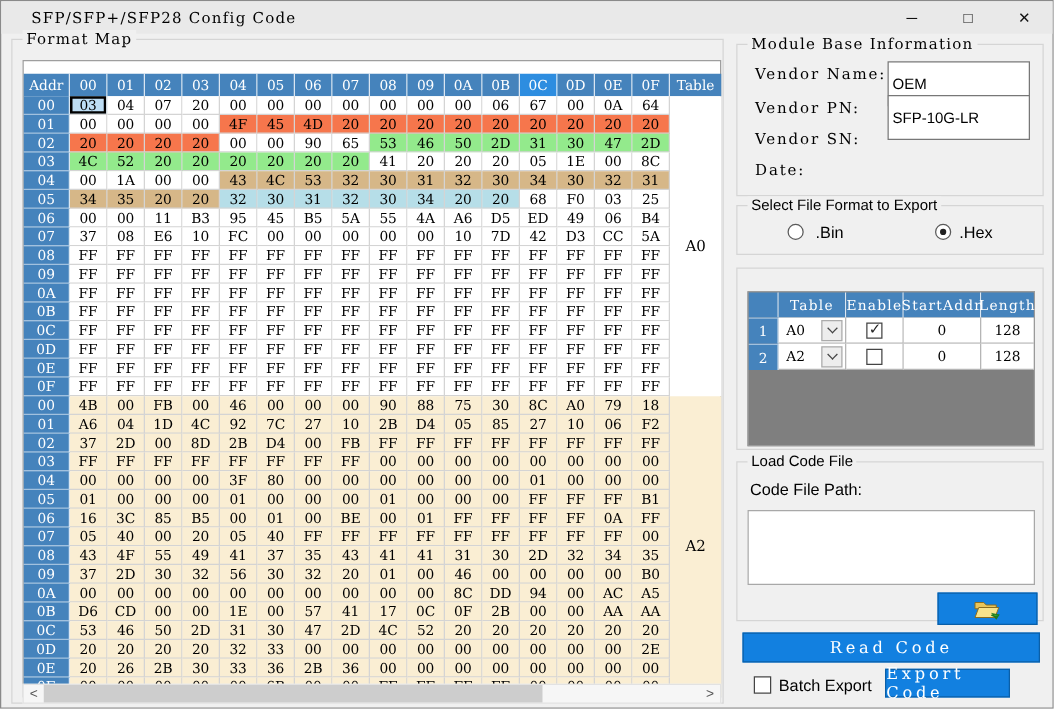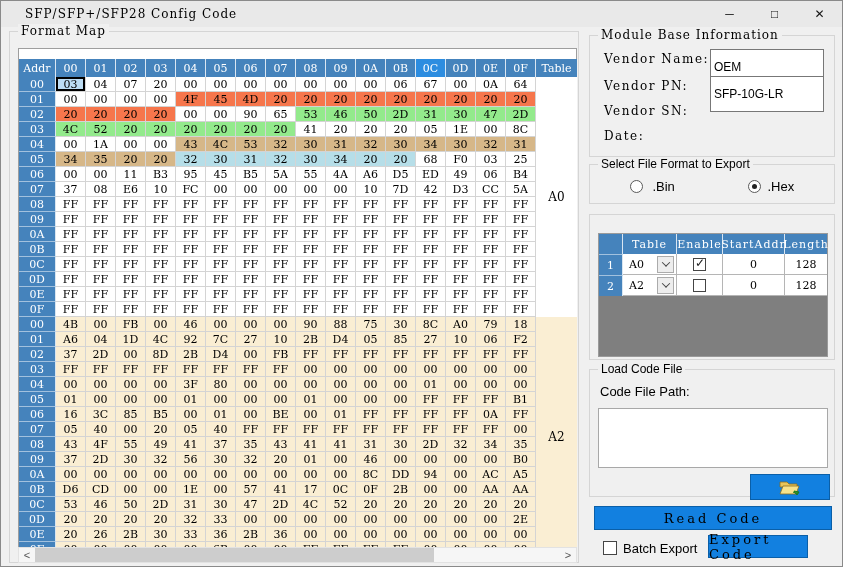--- a/index.html
+++ b/index.html
@@ -68,21 +68,21 @@
   .dd { display:flex; align-items:center; width:100%; height:100%; padding-left:6px; }
   .dd-value { flex:1; text-align:left; font-family:"DejaVu Serif", serif; font-size:11px; }
   .dd-btn { width:17px; height:17px; margin-right:2px; background:#EDEDED; border:1px solid #ABABAB; display:flex; align-items:center; justify-content:center; }
   .dd-chev { width:6px; height:6px; border-left:1px solid #444; border-bottom:1px solid #444; transform:rotate(-45deg) translate(1px,-1px); }
 
   
   .path-box { position:absolute; left:8px; top:38px; width:230px; height:60px; background:#fff; border:1px solid #A8A8A8; }
   .open-btn { position:absolute; left:160px; top:104px; width:80px; height:26px; background:var(--button_blue); border:1px solid var(--button_blue_border);
               display:flex; align-items:center; justify-content:center; cursor:pointer; }
 
-  .blue-btn { position:absolute; background:var(--button_blue); border:1px solid var(--button_blue_border); color:#000000;
+  .blue-btn { position:absolute; background:var(--button_blue); border:1px solid var(--button_blue_border); color:#ffffff;
               font-family:"DejaVu Serif", serif; font-size:13px; letter-spacing:3px; display:flex; align-items:center; justify-content:center; cursor:pointer; }
 </style>
 </head>
 <body>
 
 <div class="window">
 
   <div class="titlebar">
     <span class="title">SFP/SFP+/SFP28 Config Code</span>
     <div class="win-controls">

